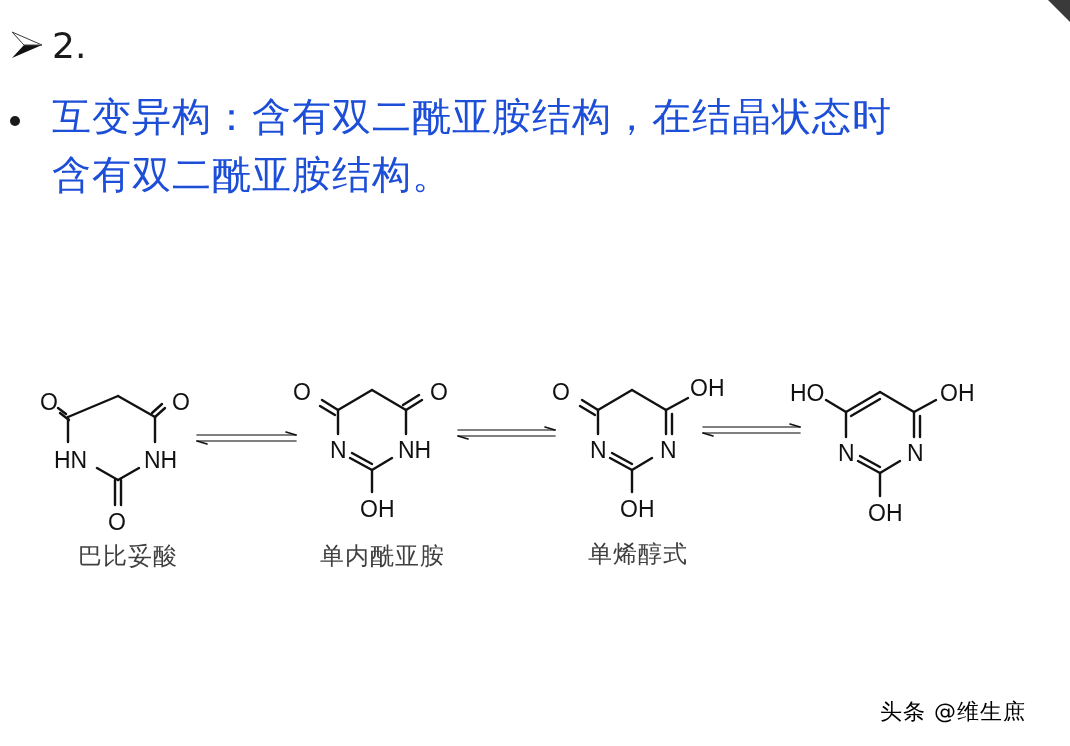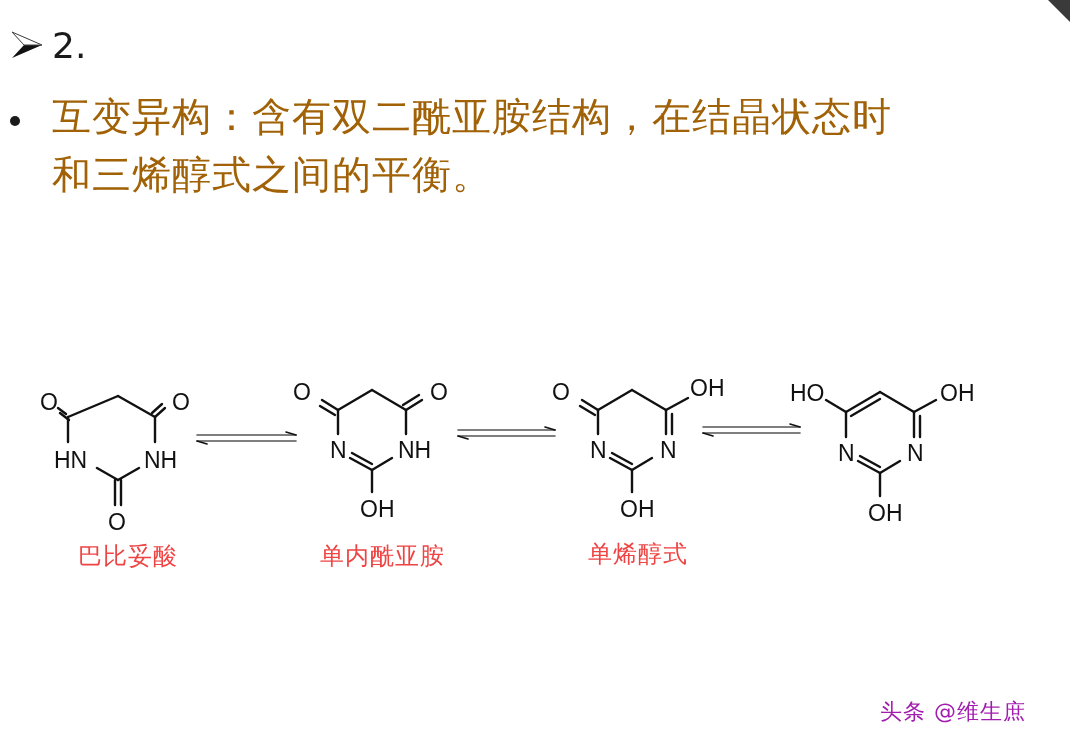--- a/index.html
+++ b/index.html
@@ -20,53 +20,53 @@
   .title .num { font-family: "DejaVu Sans", "Liberation Sans", sans-serif; font-size: 36px; }
   .bullet-block {
     position: absolute; left: 0; top: 88px; width: 1060px;
   }
   .bullet-dot {
     position: absolute; left: 10px; top: 28px; width: 10px; height: 10px; border-radius: 50%;
     background: #1a1a1a;
   }
   .para {
     position: absolute; left: 52px; top: 0; width: 990px;
-    font-size: 39px; line-height: 58px; letter-spacing: 1px; color: #a16207;
+    font-size: 39px; line-height: 58px; letter-spacing: 1px; color: #1d4ed8;
   }
   .para span { display: block; white-space: nowrap; }
   .diagram { position: absolute; left: 0; top: 360px; width: 1070px; height: 230px; }
   .mol-label {
-    position: absolute; font-size: 24px; color: #ef4444; letter-spacing: 1px;
+    position: absolute; font-size: 24px; color: #404040; letter-spacing: 1px;
     font-family: "DejaVu Serif", "Liberation Serif", serif;
   }
   .watermark {
     position: absolute; left: 880px; top: 697px;
     font-family: "DejaVu Sans", "Liberation Sans", sans-serif;
-    font-size: 22px; color: #a21caf; letter-spacing: 1px;
+    font-size: 22px; color: #000000; letter-spacing: 1px;
   }
   svg text { font-family: "Liberation Sans", "DejaVu Sans", sans-serif; font-size: 23px; fill: #111; }
 </style>
 </head>
 <body>
 
 <div class="corner"></div>
 
 <div class="title">
   <svg class="arrow" viewBox="0 0 34 30">
     <polygon points="2,2 32,15 2,28 14,15" fill="#111"></polygon>
     <polygon points="2,2 32,15 14,15" fill="#fff" stroke="#444" stroke-width="1"></polygon>
   </svg>
   <span class="num">2.</span>
 </div>
 
 <div class="bullet-block">
   <div class="bullet-dot"></div>
   <div class="para">
     <span>互变异构：含有双二酰亚胺结构，在结晶状态时</span>
-    <span>和三烯醇式之间的平衡。</span>
+    <span>含有双二酰亚胺结构。</span>
   </div>
 </div>
 
 <div class="diagram">
   <svg width="1070" height="230" viewBox="0 0 1070 230">
     <g stroke="#111" stroke-width="2.4" fill="none" stroke-linecap="round">
 
       <g>
         <line x1="68" y1="57" x2="118" y2="36"></line>
         <line x1="118" y1="36" x2="155" y2="57"></line>

